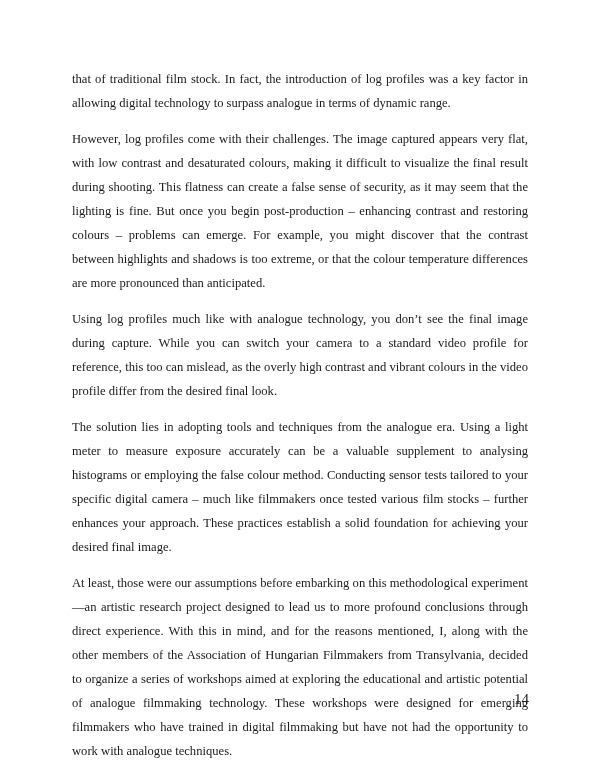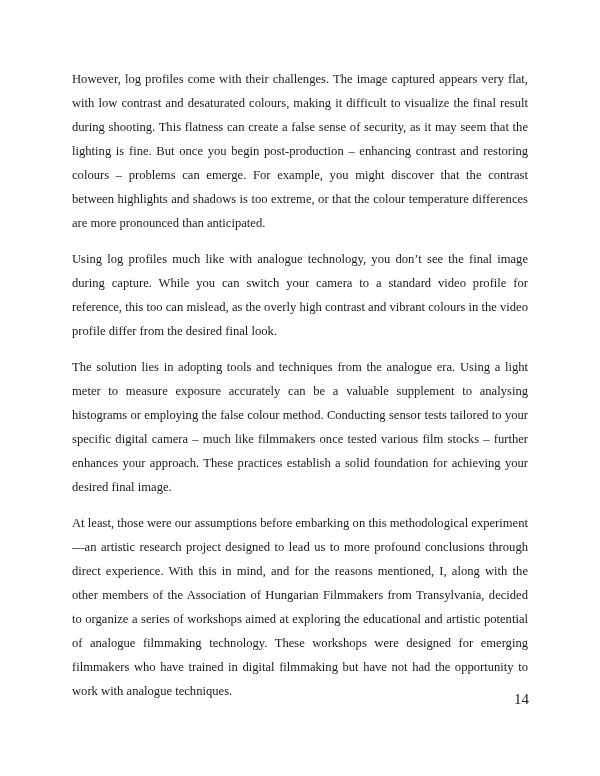--- a/index.html
+++ b/index.html
@@ -19,20 +19,21 @@
     .pagenum {
       position: absolute; left: 514px; top: 691px;
       font-family: "Liberation Serif", serif; font-size: 15px; color: #1a1a1a;
     }
   </style>
 </head>
 <body>
 
 <div class="page">
   <div class="content">
+    <p>that of traditional film stock. In fact, the introduction of log profiles was a key factor in allowing digital technology to surpass analogue in terms of dynamic range.</p>
     <p>However, log profiles come with their challenges. The image captured appears very flat, with low contrast and desaturated colours, making it difficult to visualize the final result during shooting. This flatness can create a false sense of security, as it may seem that the lighting is fine. But once you begin post-production – enhancing contrast and restoring colours – problems can emerge. For example, you might discover that the contrast between highlights and shadows is too extreme, or that the colour temperature differences are more pronounced than anticipated.</p>
     <p>Using log profiles much like with analogue technology, you don’t see the final image during capture. While you can switch your camera to a standard video profile for reference, this too can mislead, as the overly high contrast and vibrant colours in the video profile differ from the desired final look.</p>
     <p>The solution lies in adopting tools and techniques from the analogue era. Using a light meter to measure exposure accurately can be a valuable supplement to analysing histograms or employing the false colour method. Conducting sensor tests tailored to your specific digital camera – much like filmmakers once tested various film stocks – further enhances your approach. These practices establish a solid foundation for achieving your desired final image.</p>
     <p>At least, those were our assumptions before embarking on this methodological experiment—an artistic research project designed to lead us to more profound conclusions through direct experience. With this in mind, and for the reasons mentioned, I, along with the other members of the Association of Hungarian Filmmakers from Transylvania, decided to organize a series of workshops aimed at exploring the educational and artistic potential of analogue filmmaking technology. These workshops were designed for emerging filmmakers who have trained in digital filmmaking but have not had the opportunity to work with analogue techniques.</p>
 
   </div>
   <div class="pagenum">14</div>
 </div>
 
 </body></html>

